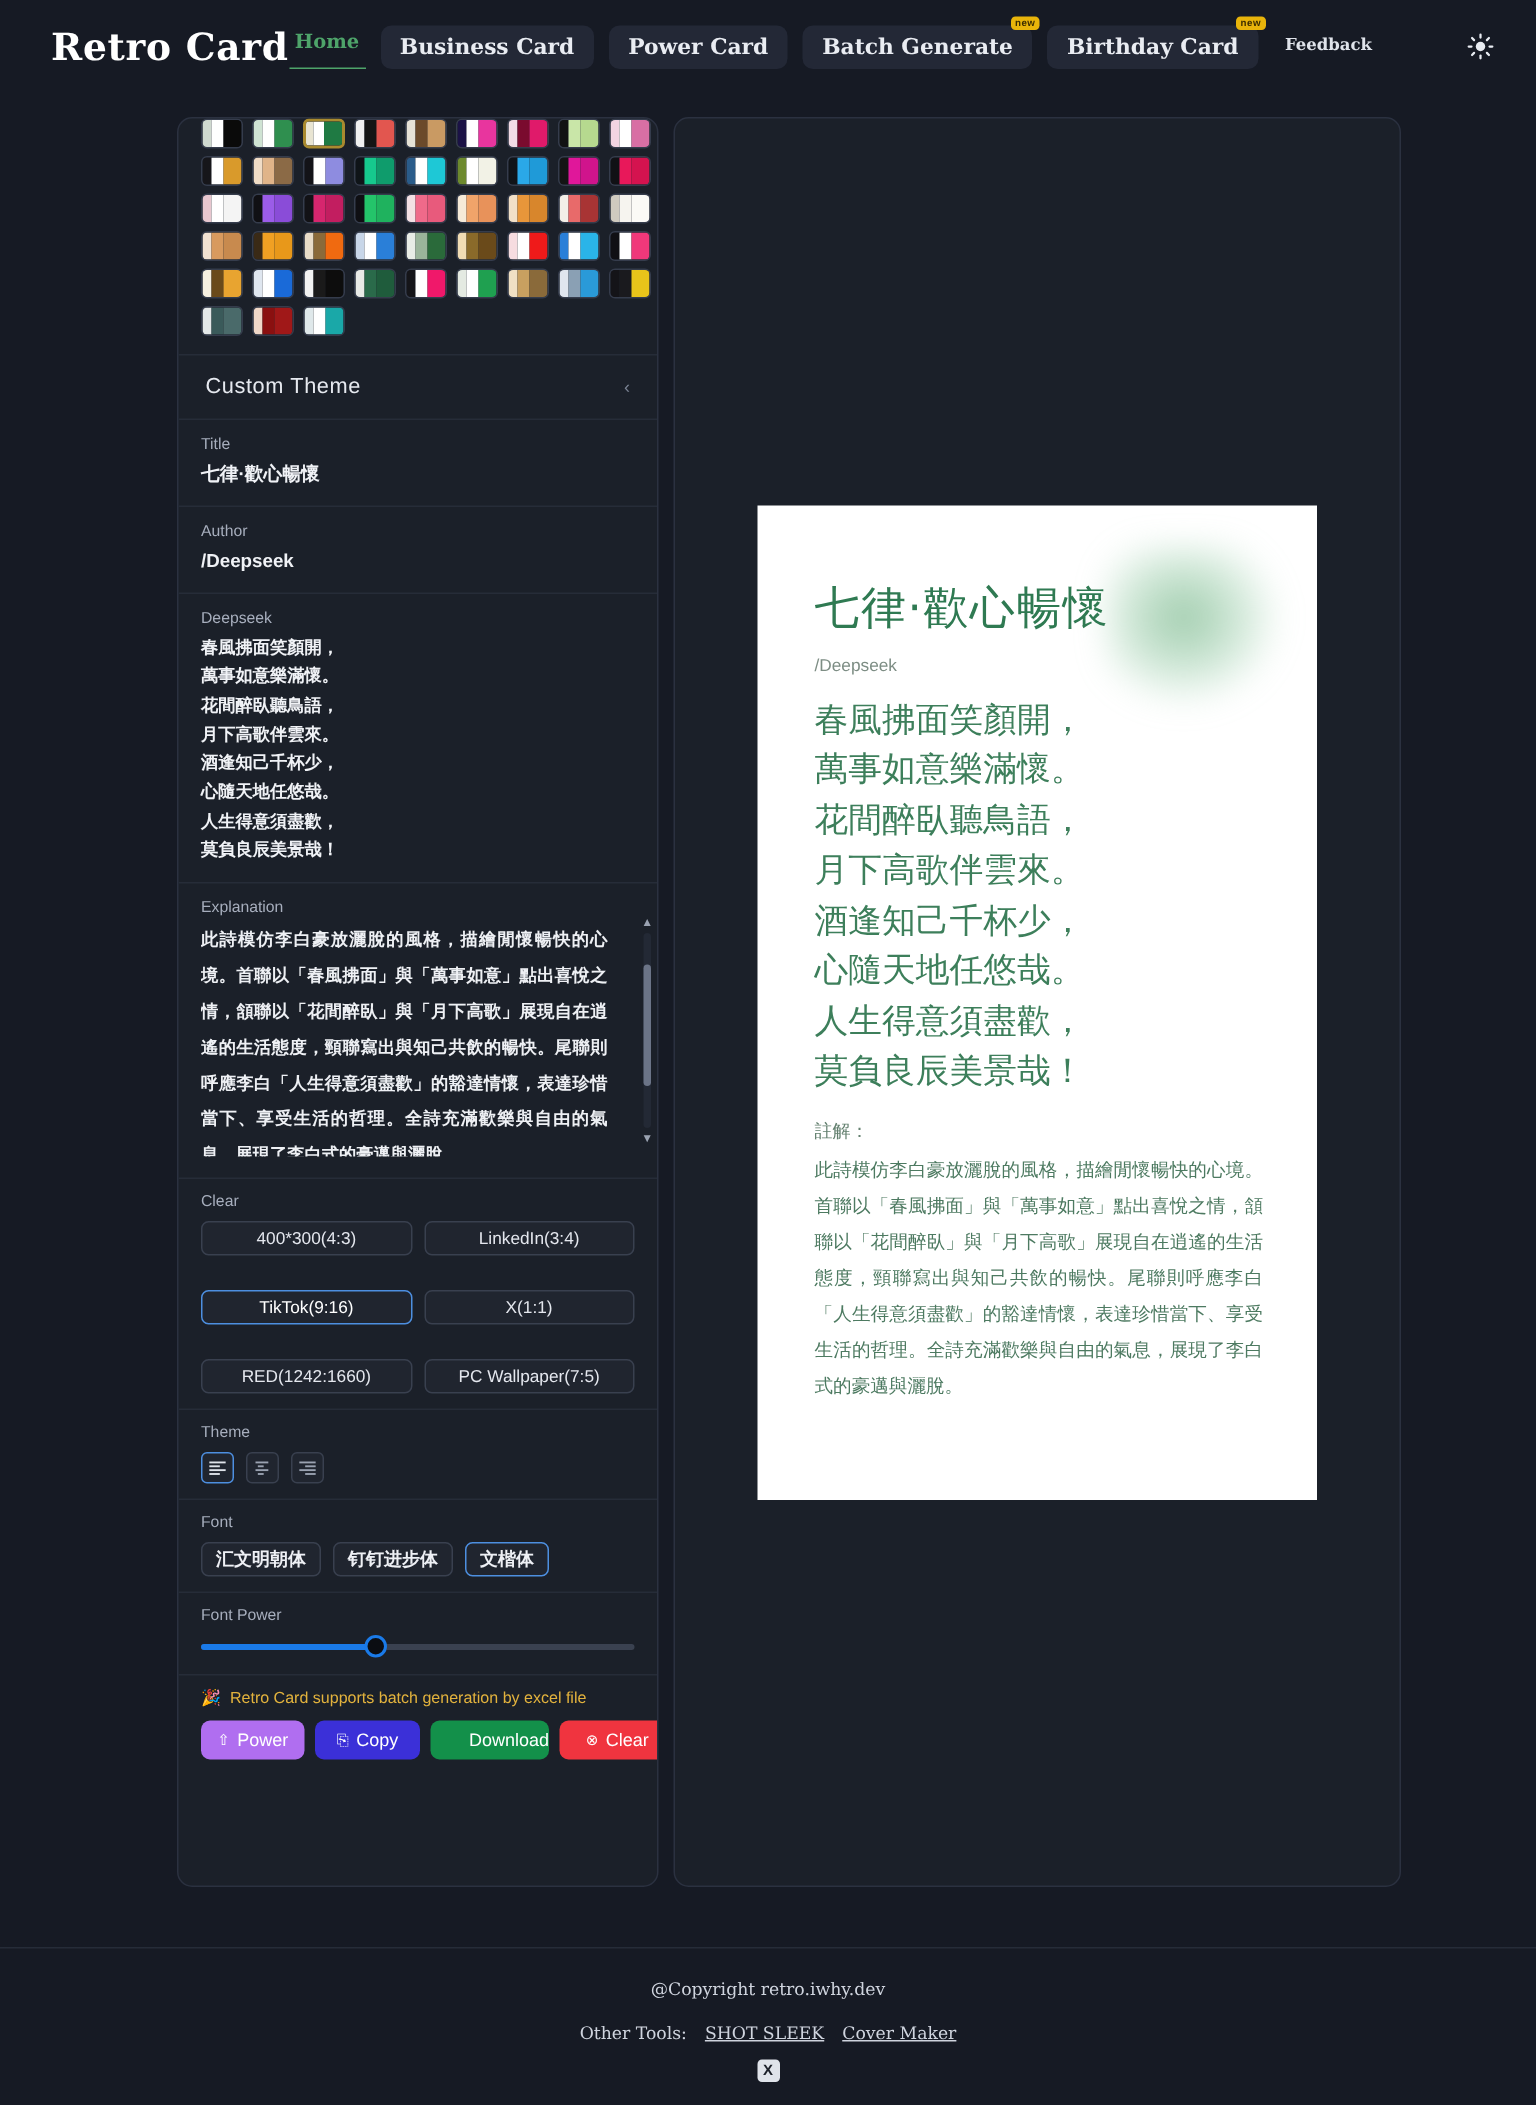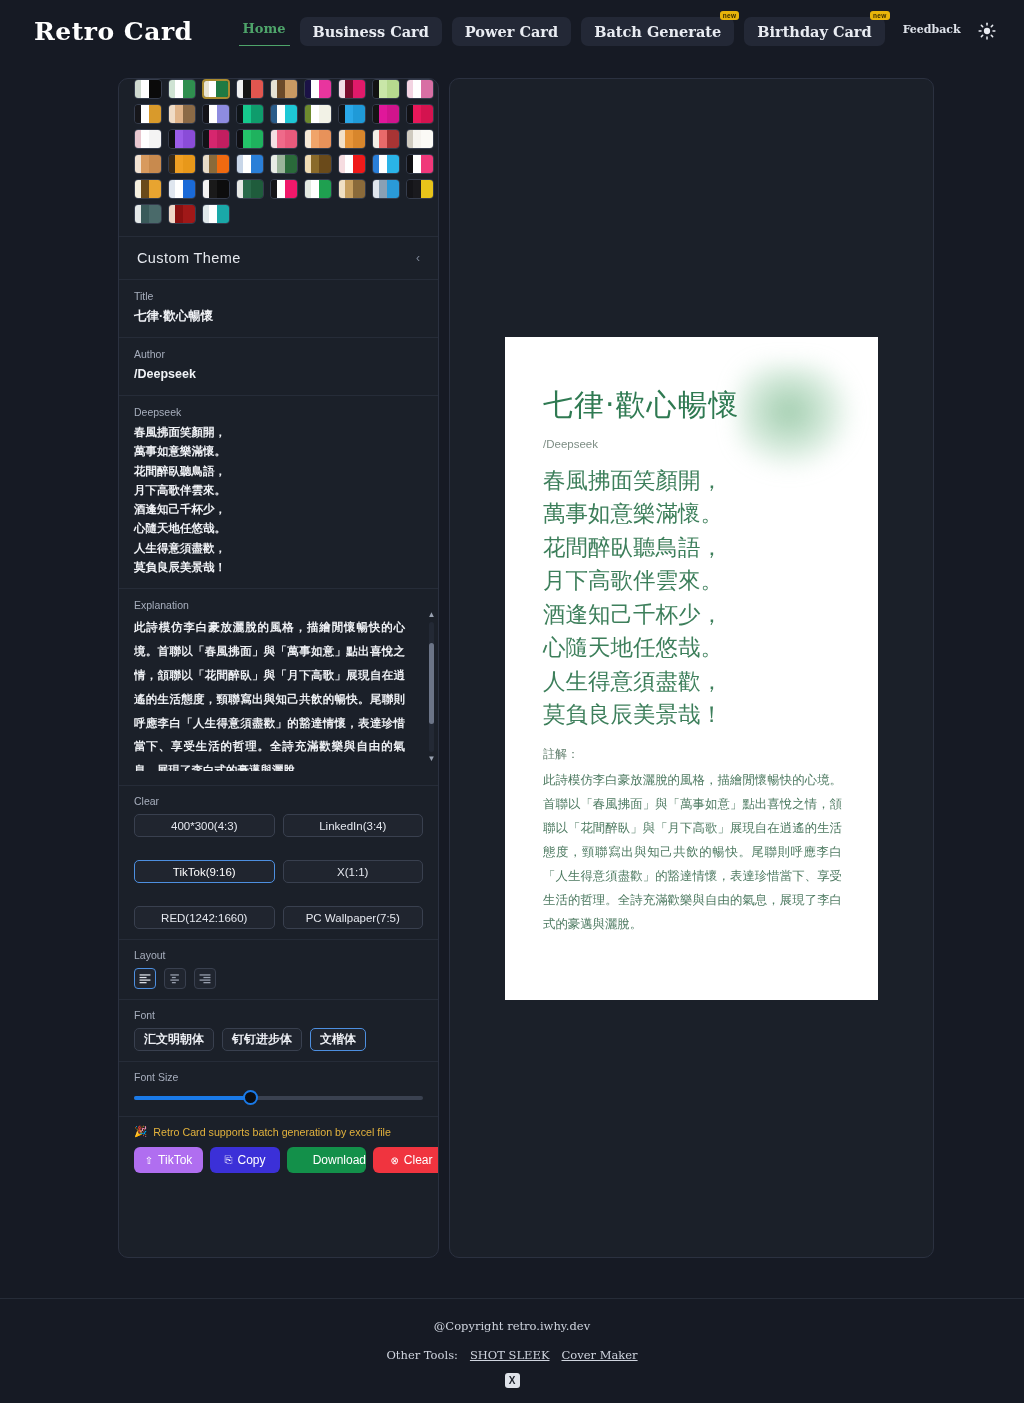--- a/index.html
+++ b/index.html
@@ -16,21 +16,20 @@
   #header {
     height: 62px;
     display: flex; align-items: center;
     padding: 0 28px 0 34px;
     position: relative;
   }
   #brand {
     font-family: "DejaVu Serif", "Liberation Serif", serif;
     font-weight: 700; font-size: 25px; letter-spacing: .5px;
     color: #ffffff;
-    margin-right: 46px;
     white-space: nowrap;
   }
   #nav { display: flex; gap: 10px; }
   .nav-item {
     position: relative;
     font-family: "DejaVu Serif", "Liberation Serif", serif;
     font-size: 14.5px; font-weight: 700;
     color: #e9ecf2;
     padding: 6px 13px;
     border-radius: 7px;
@@ -647,21 +646,21 @@
           <div class="opt-btn">400*300(4:3)</div>
           <div class="opt-btn">LinkedIn(3:4)</div>
           <div class="opt-btn sel">TikTok(9:16)</div>
           <div class="opt-btn">X(1:1)</div>
           <div class="opt-btn">RED(1242:1660)</div>
           <div class="opt-btn">PC Wallpaper(7:5)</div>
         </div>
     </div>
 
     <div class="sec">
-      <div class="slabel">Layout</div>
+      <div class="slabel">Theme</div>
       <div id="layout-row">
           <div class="layout-btn sel">
             <svg width="14" height="12" viewBox="0 0 18 14">
               <rect x="2" y="1" width="14" height="1.6" fill="#dfe3ea"></rect>
               <rect x="2" y="4.3" width="9" height="1.6" fill="#dfe3ea"></rect>
               <rect x="2" y="7.6" width="14" height="1.6" fill="#dfe3ea"></rect>
               <rect x="2" y="10.899999999999999" width="9" height="1.6" fill="#dfe3ea"></rect>
             </svg>
           </div>
           <div class="layout-btn">
@@ -686,38 +685,38 @@
     <div class="sec">
       <div class="slabel">Font</div>
       <div id="font-row">
           <div class="font-btn">汇文明朝体</div>
           <div class="font-btn">钉钉进步体</div>
           <div class="font-btn sel">文楷体</div>
         </div>
     </div>
 
     <div class="sec">
-      <div class="slabel">Font Size</div>
+      <div class="slabel">Font Power</div>
       <div id="slider-wrap">
         <div id="slider-track"></div>
         <div id="slider-fill" style="width: 40%;"></div>
         <div id="slider-knob" style="left: calc(40% - 7px);"></div>
       </div>
     </div>
 
 
     <div id="notice">
       <span>🎉</span>
       <span>Retro Card supports batch generation by excel file</span>
     </div>
 
     <div id="actions">
         <div class="act" id="act-import" style="background: rgb(176, 110, 240);">
           <span class="ai">⇧</span>
-          <span>TikTok</span>
+          <span>Power</span>
         </div>
         <div class="act" id="act-copy" style="background: rgb(59, 48, 216);">
           <span class="ai">⎘</span>
           <span>Copy</span>
         </div>
         <div class="act" id="act-download" style="background: rgb(19, 144, 74);">
           <span>Download</span>
         </div>
         <div class="act" id="act-clear" style="background: rgb(240, 52, 63);">
           <span class="ai">⊗</span>

